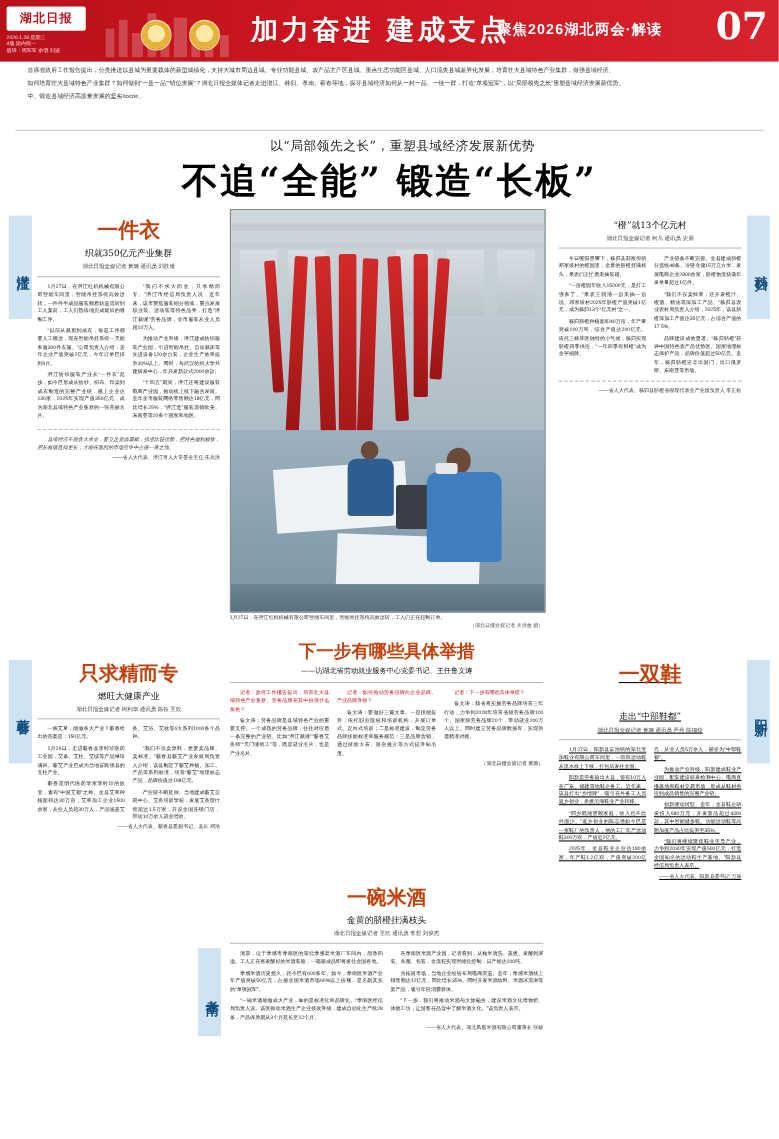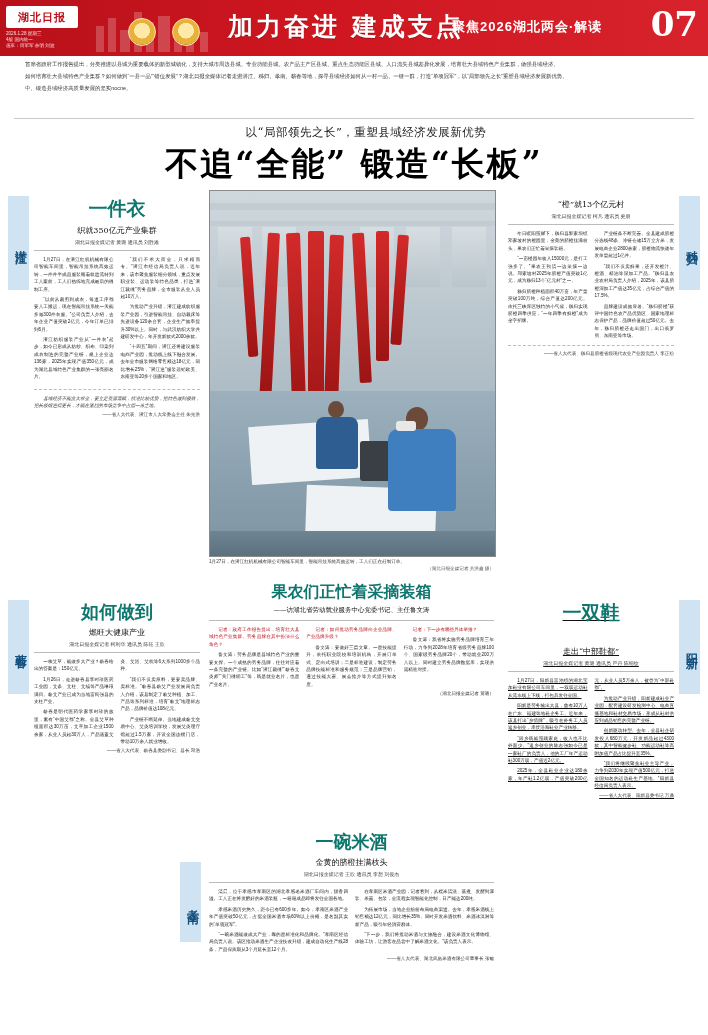--- a/index.html
+++ b/index.html
@@ -23,21 +23,21 @@
   .rule{position:absolute;left:14px;width:680px;height:1px;background:#c9c9c9;}
 
   
   .kicker{position:absolute;left:12px;top:125px;width:708px;text-align:center;font-size:11.5px;letter-spacing:.5px;color:#1a1a1a;font-family:"DejaVu Serif","Liberation Serif",serif;}
   .headline{position:absolute;left:0;top:142px;width:708px;text-align:center;font-size:33px;font-weight:bold;letter-spacing:2px;color:#000;font-family:"DejaVu Serif","Liberation Serif",serif;}
 
   
   .vtag{position:absolute;width:21px;background:#cfe3f2;color:#13507e;font-size:12px;font-weight:bold;writing-mode:vertical-rl;text-align:center;letter-spacing:3px;padding:5px 0;font-family:"DejaVu Serif","Liberation Serif",serif;}
 
   
-  .art-title{font-family:"DejaVu Serif","Liberation Serif",serif;font-weight:bold;text-align:center;color:#0f766e;}
+  .art-title{font-family:"DejaVu Serif","Liberation Serif",serif;font-weight:bold;text-align:center;color:#c2410c;}
   .art-sub{text-align:center;font-size:8px;color:#111;font-family:"DejaVu Serif","Liberation Serif",serif;}
   .byline{text-align:center;font-size:5px;color:#444;margin-top:3px;}
   .body{font-size:4.6px;line-height:7.4px;color:#222;text-align:justify;}
   .body p{margin:0 0 3px 0;text-indent:9.2px;}
   .hr-thin{height:1px;background:#bbb;margin:5px 0;}
   .hr-dot{height:0;border-top:1px dashed #bbb;margin:5px 0;}
   .col2{column-count:2;column-gap:7px;}
   .col3{column-count:3;column-gap:7px;}
 
   
@@ -149,52 +149,52 @@
     </div>
     <div class="hr-dot"></div>
     <div class="body" style="font-style:italic;color:#333;">
       <p>县域经济不能贪大求全，要立足资源禀赋，找准比较优势，把特色做到极致，把长板锻造得更长，才能在激烈的市场竞争中占据一席之地。</p>
     </div>
     <div class="sig">——省人大代表、潜江市人大常委会主任 朱光洪</div>
   </div>
 
   <div class="vtag" style="left:8px;top:600px;height:84px;">蕲春</div>
   <div class="frame" style="left:34px;top:600px;width:166px;">
-    <div class="art-title" style="font-size:18px;">如何做到</div>
+    <div class="art-title" style="font-size:18px;">只求精而专</div>
     <div class="art-sub" style="margin-top:3px;">燃旺大健康产业</div>
     <div class="byline">湖北日报全媒记者 柯利华  通讯员 陈钰  王欣</div>
     <div class="hr-thin"></div>
     <div class="body col2">
       <p>一株艾草，能做多大产业？蕲春给出的答案是：150亿元。</p>
       <p>1月26日，走进蕲春县李时珍医药工业园，艾条、艾柱、艾绒等产品琳琅满目。蕲艾产业已成为当地富民强县的支柱产业。</p>
       <p>蕲春是明代医药学家李时珍的故里，素有“中国艾都”之称。全县艾草种植面积达30万亩，艾草加工企业1500余家，从业人员超30万人，产品涵盖艾灸、艾浴、艾枕等6大系列1000多个品种。</p>
       <p>“我们不仅卖原料，更要卖品牌、卖标准。”蕲春县蕲艾产业发展局负责人介绍，该县制定了蕲艾种植、加工、产品等系列标准，培育“蕲艾”地理标志产品，品牌价值达108亿元。</p>
       <p>产业链不断延伸。当地建成蕲艾交易中心、艾灸培训学校，发展艾灸理疗馆超过1.5万家，开设全国连锁门店，带动10万余人就业增收。</p>
     </div>
     <div class="sig">——省人大代表、蕲春县委副书记、县长 邓浩</div>
   </div>
 
   <div class="vtag" style="left:180px;top:862px;height:70px;">孝南</div>
 
   <div class="frame" style="left:209px;top:582px;width:285px;">
-    <div class="art-title" style="font-size:16px;">果农们正忙着采摘装箱</div>
+    <div class="art-title" style="font-size:16px;">下一步有哪些具体举措</div>
     <div class="art-sub" style="margin-top:3px;font-size:6.5px;text-align:center;">——访湖北省劳动就业服务中心党委书记、主任鲁文涛</div>
     <div class="hr-thin"></div>
     <div class="body col3">
       <p class="qa-q">记者：政府工作报告提出，培育壮大县域特色产业集群。劳务品牌在其中扮演什么角色？</p>
       <p>鲁文涛：劳务品牌是县域特色产业的重要支撑。一个成熟的劳务品牌，往往对应着一条完整的产业链。比如“潜江裁缝”“蕲春艾灸师”“天门缝纫工”等，既是就业名片，也是产业名片。</p>
       <p class="qa-q">记者：如何推动劳务品牌向企业品牌、产业品牌升级？</p>
       <p>鲁文涛：要做好三篇文章。一是技能提升，依托职业院校和培训机构，开展订单式、定向式培训；二是标准建设，制定劳务品牌技能标准和服务规范；三是品牌营销，通过技能大赛、展会推介等方式提升知名度。</p>
       <p class="qa-q">记者：下一步有哪些具体举措？</p>
       <p>鲁文涛：我省将实施劳务品牌培育三年行动，力争到2028年培育省级劳务品牌100个、国家级劳务品牌20个，带动就业200万人以上。同时建立劳务品牌数据库，实现供需精准对接。</p>
     </div>
     <div class="sig">（湖北日报全媒记者 黄璐）</div>
   </div>
 
-  <div class="frame" style="left:209px;top:830px;width:285px;">
+  <div class="frame" style="left:209px;top:804px;width:285px;">
     <div class="art-title" style="font-size:18px;">一碗米酒</div>
     <div class="art-sub" style="margin-top:3px;">金黄的脐橙挂满枝头</div>
     <div class="byline">湖北日报全媒记者 王欣  通讯员 李想  刘俊杰</div>
     <div class="hr-thin"></div>
     <div class="body col2">
       <p>清晨，位于孝感市孝南区的湖北孝感老米酒厂车间内，甜香四溢。工人正在将发酵好的米酒装瓶，一箱箱成品即将发往全国各地。</p>
       <p>孝感米酒历史悠久，距今已有600多年。如今，孝南区米酒产业年产值突破50亿元，占据全国米酒市场60%以上份额，是名副其实的“单项冠军”。</p>
       <p>“一碗米酒能做成大产业，靠的是标准化和品牌化。”孝南区经信局负责人说。该区推动米酒生产企业技改升级，建成自动化生产线28条，产品保质期从3个月延长至12个月。</p>
       <p>在孝南区米酒产业园，记者看到，从糯米清洗、蒸煮、发酵到灌装、杀菌、包装，全流程实现智能化控制，日产能达200吨。</p>
       <p>为拓展市场，当地企业纷纷布局电商渠道。去年，孝感米酒线上销售额达12亿元，同比增长35%。同时开发米酒饮料、米酒冰淇淋等新产品，吸引年轻消费群体。</p>

